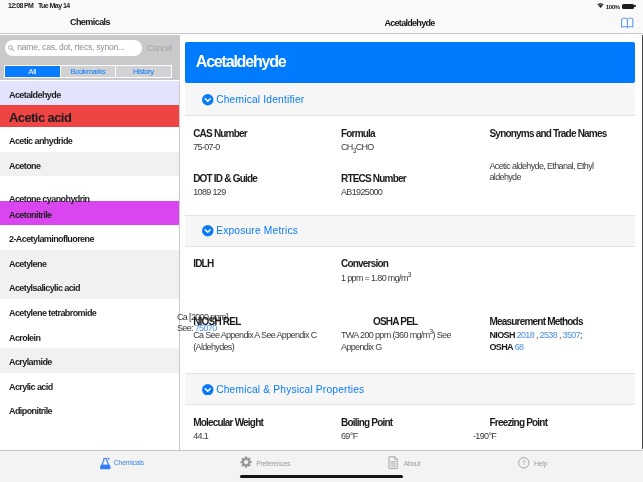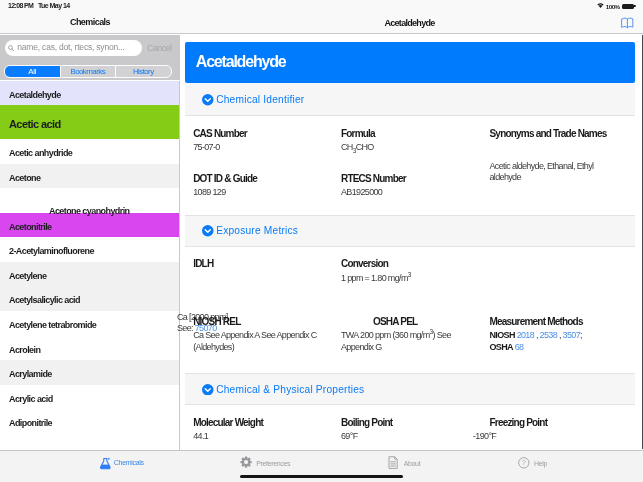--- a/index.html
+++ b/index.html
@@ -38,32 +38,32 @@
 
 <div class="abs" style="left:0;top:35.2px;width:180px;height:45.3px;background:#c9c9cb;"></div>
 <div class="abs" style="left:5px;top:39.5px;width:137.2px;height:16.7px;background:#fff;border-radius:8.3px;"></div>
 <svg class="abs" style="left:8.2px;top:44.9px;" width="6.4" height="6.4" viewBox="0 0 20 20">
   <circle cx="8" cy="8" r="6" fill="none" stroke="#8e8e93" stroke-width="2.4"></circle>
   <line x1="12.5" y1="12.5" x2="18" y2="18" stroke="#8e8e93" stroke-width="2.6" stroke-linecap="round"></line>
 </svg>
 <div class="abs" style="left:17.3px;top:43.3px;font-size:8.5px;letter-spacing:-0.2px;line-height:9.5px;color:#8e8e93;">name, cas, dot, rtecs, synon...</div>
 <div class="abs" style="left:147px;top:43px;font-size:9px;letter-spacing:-0.6px;line-height:10px;color:#a7a7ac;">Cancel</div>
 
-<div class="abs" style="left:4px;top:65.3px;width:167.5px;height:12.7px;border:1px solid #fcfcfd;border-radius:6px;display:flex;overflow:hidden;background:#d2d2d4;">
+<div class="abs" style="left:4px;top:65.3px;width:167.5px;height:12.7px;border:1px solid #fcfcfd;border-radius:0;display:flex;overflow:hidden;background:#d2d2d4;">
   <div style="flex:1;background:#0a7cff;color:#fff;font-size:8px;letter-spacing:-0.3px;display:flex;align-items:center;justify-content:center;">All</div>
   <div style="flex:1;color:#0a7cff;font-size:8px;letter-spacing:-0.6px;display:flex;align-items:center;justify-content:center;border-left:1px solid #fcfcfd;">Bookmarks</div>
   <div style="flex:1;color:#0a7cff;font-size:8px;letter-spacing:-0.6px;display:flex;align-items:center;justify-content:center;border-left:1px solid #fcfcfd;">History</div>
 </div>
 
 <div class="abs" id="list" style="left:0;top:80.5px;width:180px;height:370px;overflow:hidden;border-right:1px solid #c9c9cb;">
 <div style="height:24.55px;background:#e3e4fb;display:flex;align-items:center;padding:3.5px 0 0 9px;font-size:9px;font-weight:bold;letter-spacing:-0.58px;color:#1c1c1e;">Acetaldehyde</div>
-<div style="height:34px;background:#84cc16;display:flex;align-items:center;padding:3.5px 0 0 9px;font-size:11px;font-weight:bold;letter-spacing:-0.58px;color:#1c1c1e;">Acetic acid</div>
+<div style="height:22px;background:#ef4444;display:flex;align-items:center;padding:3.5px 0 0 9px;font-size:13px;font-weight:bold;letter-spacing:-0.58px;color:#1c1c1e;">Acetic acid</div>
 <div style="height:24.55px;background:#ffffff;display:flex;align-items:center;padding:3.5px 0 0 9px;font-size:9px;font-weight:bold;letter-spacing:-0.58px;color:#1c1c1e;">Acetic anhydride</div>
 <div style="height:24.55px;background:#f1f1f2;display:flex;align-items:center;padding:3.5px 0 0 9px;font-size:9px;font-weight:bold;letter-spacing:-0.58px;color:#1c1c1e;">Acetone</div>
-<div style="height:24.55px;background:#ffffff;display:flex;align-items:center;padding:21px 0 0 9px;font-size:9px;font-weight:bold;letter-spacing:-0.58px;color:#1c1c1e;margin-left:40px;">Acetone cyanohydrin</div>
+<div style="height:24.55px;background:#ffffff;display:flex;align-items:center;padding:21px 0 0 9px;font-size:9px;font-weight:bold;letter-spacing:-0.58px;color:#1c1c1e;">Acetone cyanohydrin</div>
 <div style="height:24.55px;background:#d946ef;display:flex;align-items:center;padding:3.5px 0 0 9px;font-size:9px;font-weight:bold;letter-spacing:-0.58px;color:#1c1c1e;">Acetonitrile</div>
 <div style="height:24.55px;background:#ffffff;display:flex;align-items:center;padding:3.5px 0 0 9px;font-size:9px;font-weight:bold;letter-spacing:-0.58px;color:#1c1c1e;">2-Acetylaminofluorene</div>
 <div style="height:24.55px;background:#f1f1f2;display:flex;align-items:center;padding:3.5px 0 0 9px;font-size:9px;font-weight:bold;letter-spacing:-0.58px;color:#1c1c1e;">Acetylene</div>
 <div style="height:24.55px;background:#f1f1f2;display:flex;align-items:center;padding:3.5px 0 0 9px;font-size:9px;font-weight:bold;letter-spacing:-0.58px;color:#1c1c1e;">Acetylsalicylic acid</div>
 <div style="height:24.55px;background:#ffffff;display:flex;align-items:center;padding:3.5px 0 0 9px;font-size:9px;font-weight:bold;letter-spacing:-0.58px;color:#1c1c1e;">Acetylene tetrabromide</div>
 <div style="height:24.55px;background:#ffffff;display:flex;align-items:center;padding:5px 0 0 9px;font-size:9px;font-weight:bold;letter-spacing:-0.58px;color:#1c1c1e;">Acrolein</div>
 <div style="height:24.55px;background:#f1f1f2;display:flex;align-items:center;padding:3.5px 0 0 9px;font-size:9px;font-weight:bold;letter-spacing:-0.58px;color:#1c1c1e;">Acrylamide</div>
 <div style="height:24.55px;background:#ffffff;display:flex;align-items:center;padding:3.5px 0 0 9px;font-size:9px;font-weight:bold;letter-spacing:-0.58px;color:#1c1c1e;">Acrylic acid</div>
 <div style="height:24.55px;background:#ffffff;display:flex;align-items:center;padding:3.5px 0 0 9px;font-size:9px;font-weight:bold;letter-spacing:-0.58px;color:#1c1c1e;">Adiponitrile</div>
 </div>

